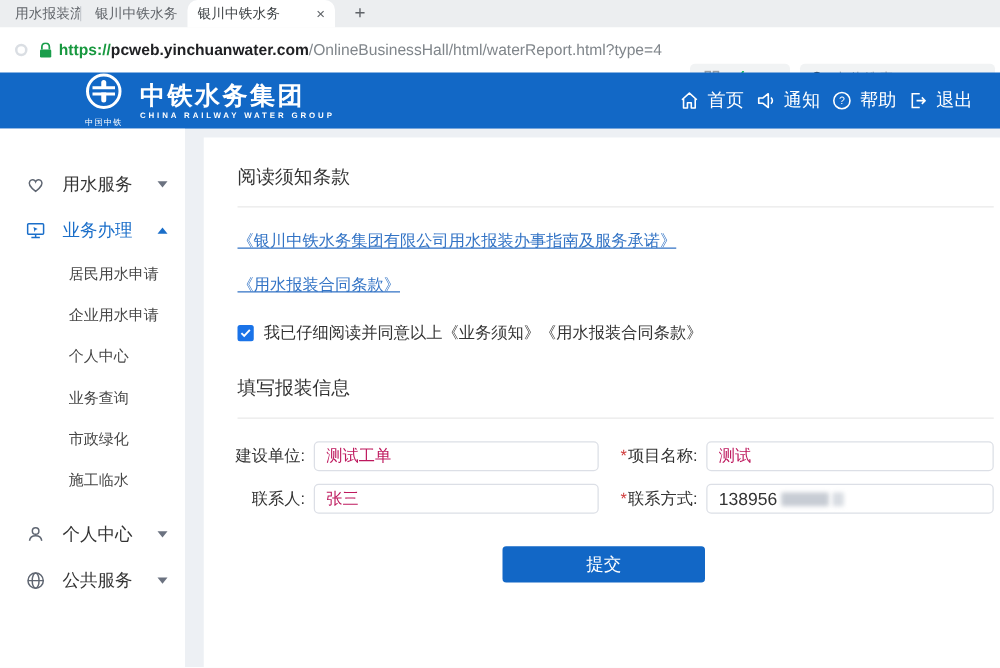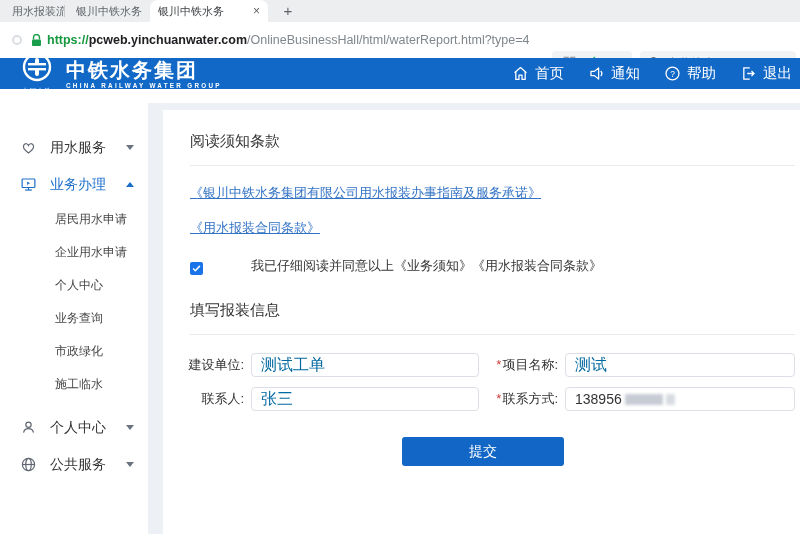--- a/index.html
+++ b/index.html
@@ -29,29 +29,29 @@
   .url-path { color:#80868b; }
   .url-pill { position:absolute; left:552px; top:29px; width:80px; height:23px; background:#f1f3f4;
               border-radius:4px; display:flex; align-items:center; justify-content:space-evenly; }
   .searchbox { position:absolute; left:640px; top:29px; width:156px; height:23px; background:#f1f3f4;
                border-radius:4px; display:flex; align-items:center; padding:0 8px; }
   .searchbox input { border:none; outline:none; background:transparent; font-size:12px; color:#3c4043;
                      width:110px; margin-left:6px; font-family:inherit; }
   .searchbox input::placeholder { color:#9aa0a6; }
 
   
-  .appheader { position:absolute; left:0; top:58px; width:800px; height:31px; background:#1268c6;
-               display:flex; align-items:center; color:#fff; }
+  .appheader { position:absolute; left:0; top:58px; width:800px; height:45px; background:#1268c6;
+               display:flex; align-items:center; color:#fff;padding-left:46px; }
   .logo-wrap { display:flex; align-items:center; margin-left:14px; }
   .emblem-col { width:46px; text-align:center; }
   .emblem-badge { font-size:6.5px; letter-spacing:1px; margin-top:1px; white-space:nowrap; }
   .logo-texts { margin-left:6px; }
   .logo-title { font-size:20px; font-weight:bold; letter-spacing:2px; line-height:22px; }
   .logo-sub { font-size:6.3px; font-weight:bold; letter-spacing:2.3px; margin-top:1px; }
-  .appnav { margin-left:auto; margin-right:8px; display:flex; gap:24px; }
+  .appnav { margin-left:auto; margin-right:22px; display:flex; gap:9px; }
   .nav-item { display:flex; align-items:center; gap:6px; font-size:14.5px; cursor:default; }
 
   
   .workspace { position:absolute; left:0; top:103px; width:800px; height:431px; background:#edf0f4; }
   .sidebar { position:absolute; left:0; top:0; width:148px; height:431px; background:#fff; padding-top:26px; }
   .side-group { height:37px; display:flex; align-items:center; padding:0 14px 0 20px; font-size:14px; color:#333;justify-content:space-between; }
   .side-group .g-label { margin-left:13px; flex:1; }
   .side-group.blue, .side-group.blue .g-label { color:#1a6ec9; }
   .tri-down { width:0; height:0; border-left:4px solid transparent; border-right:4px solid transparent;
               border-top:5px solid #6b7280; }
@@ -61,29 +61,29 @@
   .side-child.active { background:#dcebfb; color:#1a6ec9; }
   .side-spacer { height:8px; }
 
   
   .maincard { position:absolute; left:163px; top:7px; right:0; bottom:0; background:#fff;
               padding:22px 5px 0 27px; }
   .section-title { font-size:15px; color:#333; margin-bottom:14px; }
   .divider { border-top:1px solid #e9e9e9; margin-bottom:18px; }
   .doc-link { display:block; font-size:13px; color:#3273c5; text-decoration:underline; margin-bottom:17px;
               width:fit-content; }
-  .agree-row { display:flex; align-items:flex-end; margin:20px 0 26px 0; font-size:13px; color:#333;gap:40px; }
+  .agree-row { display:flex; align-items:center; margin:20px 0 26px 0; font-size:13px; color:#333; }
   .checkbox { width:13px; height:13px; background:#1a73e8; border-radius:2px; margin-right:8px;
               display:inline-flex; align-items:center; justify-content:center; }
   .form-grid { display:grid; grid-template-columns:54px 228px 72px 230px; column-gap:7px; row-gap:10px;
                align-items:center; margin-top:16px; }
   .f-label { font-size:13px; color:#333; justify-self:end; white-space:nowrap;text-align:right; }
   .req { color:#cf3a3a; margin-right:1px; }
-  .f-input { height:24px; border:1px solid #dcdfe6; border-radius:4px; padding:0 9px; font-size:16px;
-             color:#0369a1; width:100%; font-family:Liberation Mono, monospace; outline:none; background:#fff; }
+  .f-input { height:24px; border:1px solid #dcdfe6; border-radius:4px; padding:0 9px; font-size:13px;
+             color:#be185d; width:100%; font-family:Liberation Mono, monospace; outline:none; background:#fff; }
   .f-input-div { height:24px; border:1px solid #dcdfe6; border-radius:4px; padding:0 9px; font-size:14px;
                  color:#333; display:flex; align-items:center; }
   .blur-block { display:inline-block; height:11px; background:#c7ccd4; filter:blur(1.5px);
                 border-radius:1px; margin-left:3px; }
   .blur-a { width:38px; } .blur-b { width:9px; background:#d8dce2; }
   .submit-btn { display:block; margin:26px 0 0 212px; width:162px; height:29px; background:#1267c6;
                 color:#fff; font-size:14px; border:none; border-radius:3px; font-family:inherit; cursor:pointer; }
 
   .icon { display:inline-flex; }
 </style>

